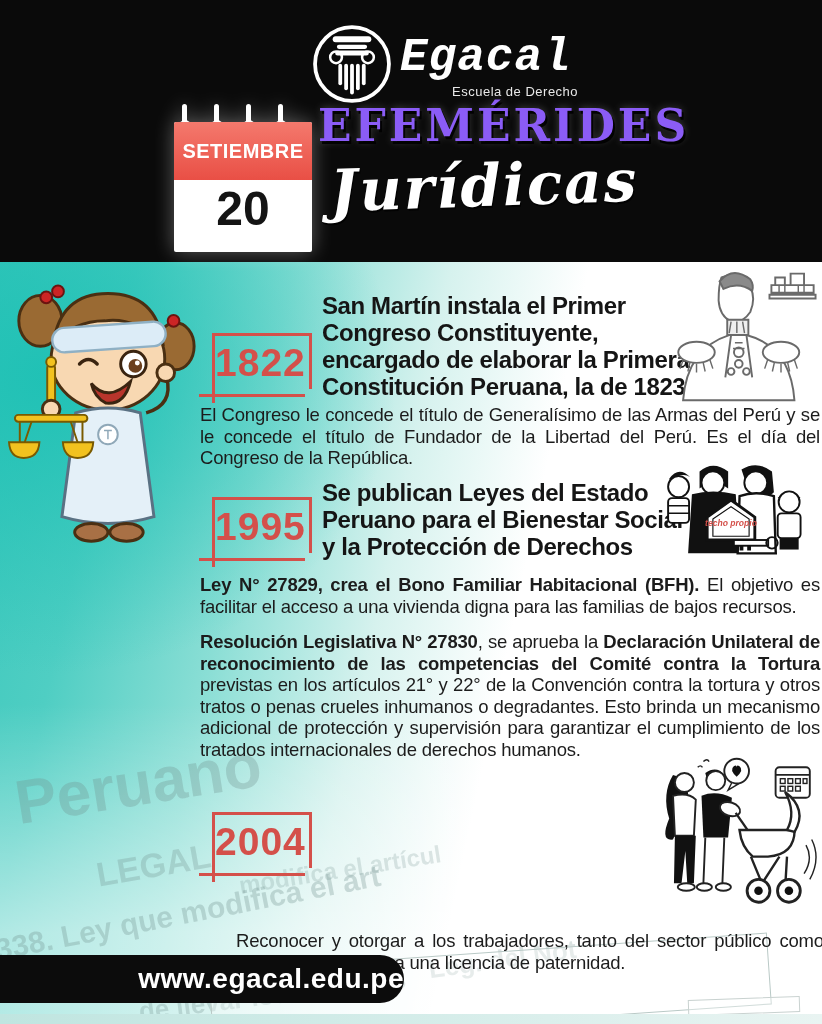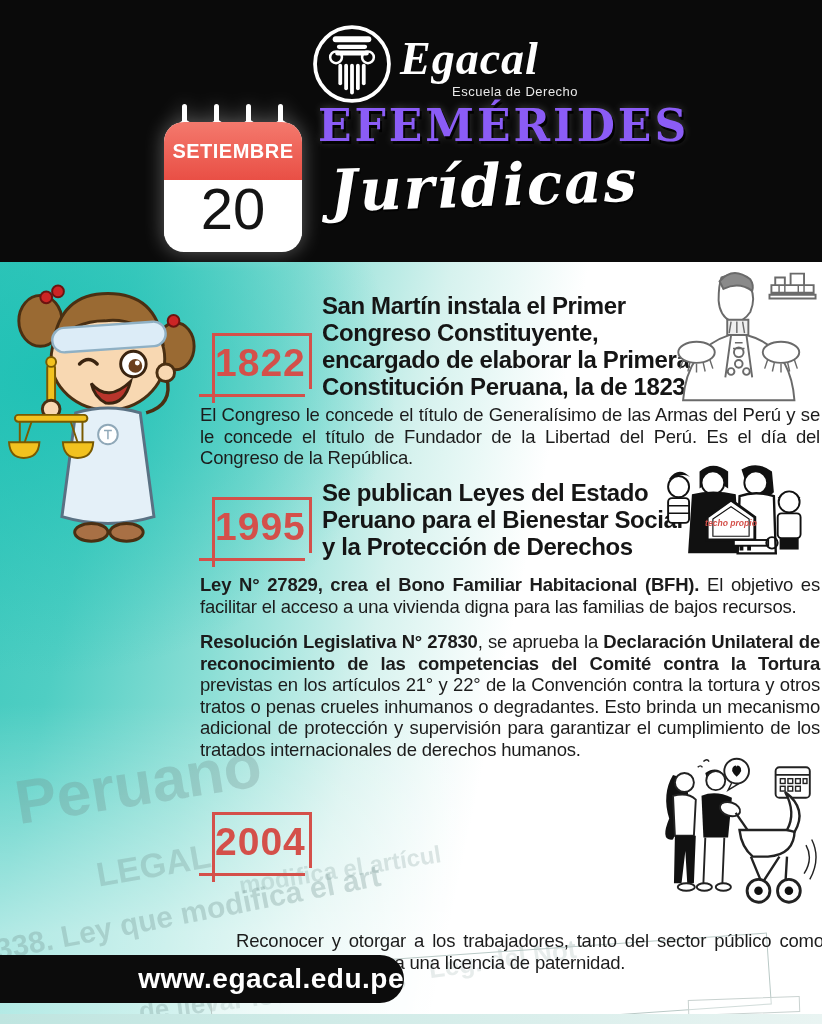--- a/index.html
+++ b/index.html
@@ -3,28 +3,28 @@
 <meta charset="utf-8">
 <style>
   * { margin:0; padding:0; box-sizing:border-box; }
   body { font-family:"Liberation Sans", sans-serif; background:#444; }
   #canvas { position:relative; width:822px; height:1024px; overflow:hidden; background:#fff; margin:0 auto; }
 
   
   #header { position:absolute; left:0; top:0; width:822px; height:262px; background:#0a0a0a; z-index:5; }
   #logo-row { position:absolute; left:300px; top:18px; width:300px; height:86px; }
   #logo-circle { position:absolute; left:10px; top:4px; width:84px; height:84px; }
-  #brand-name { position:absolute; left:100px; top:14px; font-family:Liberation Serif, serif; font-style:italic; font-weight:bold; font-size:46px; color:#fff; letter-spacing:1px;text-align:center; }
+  #brand-name { position:absolute; left:100px; top:14px; font-family:Liberation Mono, monospace; font-style:italic; font-weight:bold; font-size:46px; color:#fff; letter-spacing:1px;text-align:center; }
   #brand-tagline { position:absolute; left:152px; top:66px; font-size:13px; color:#e8e8e8; letter-spacing:.5px; }
 
   
   #calendar { position:absolute; left:164px; top:104px; width:138px; height:148px; filter:drop-shadow(0 0 10px rgba(255,255,255,.35)); }
-  #calendar-body { position:absolute; left:0; top:18px; width:138px; height:130px; border-radius:20px; overflow:hidden; background:#fff; }
+  #calendar-body { position:absolute; left:10px; top:18px; width:138px; height:130px; border-radius:2px; overflow:hidden; background:#fff; }
   #calendar-month { position:absolute; left:0; top:0; width:100%; height:58px; background:linear-gradient(180deg,#f4796d 0%, #e94f45 100%); color:#fff; font-weight:bold; font-size:20px; letter-spacing:.5px; display:flex; align-items:center; justify-content:center; }
-  #calendar-day { position:absolute; left:0; top:58px; width:100%; height:56px; background:#fff; color:#141414; font-weight:normal; font-size:58px; display:flex; align-items:center; justify-content:center; }
+  #calendar-day { position:absolute; left:0; top:58px; width:100%; height:56px; background:#fff; color:#141414; font-weight:bold; font-size:48px; display:flex; align-items:center; justify-content:center; }
   .pin { position:absolute; top:0; width:5px; height:26px; background:#fff; border-radius:3px; }
   .pin::after { content:""; position:absolute; left:-3.5px; bottom:-2px; width:12px; height:12px; border-radius:50%; background:#fff; }
   .pin1{left:18px;} .pin2{left:50px;} .pin3{left:82px;} .pin4{left:114px;}
 
   
   #main-title { position:absolute; left:318px; top:100px; font-family:"DejaVu Serif", serif; font-weight:bold; font-size:44px; color:#8b5cf6; letter-spacing:3px; text-shadow:2px 3px 0 rgba(0,0,0,.9), 0 0 8px rgba(255,255,255,.25); }
   #sub-title { position:absolute; left:330px; top:152px; font-family:"DejaVu Serif", serif; font-style:italic; font-weight:bold; font-size:58px; color:#fff; transform:rotate(-2deg); letter-spacing:2px; text-shadow:1px 2px 0 rgba(0,0,0,.8); }
 
   
   #page-body { position:absolute; left:0; top:262px; width:822px; height:762px;

